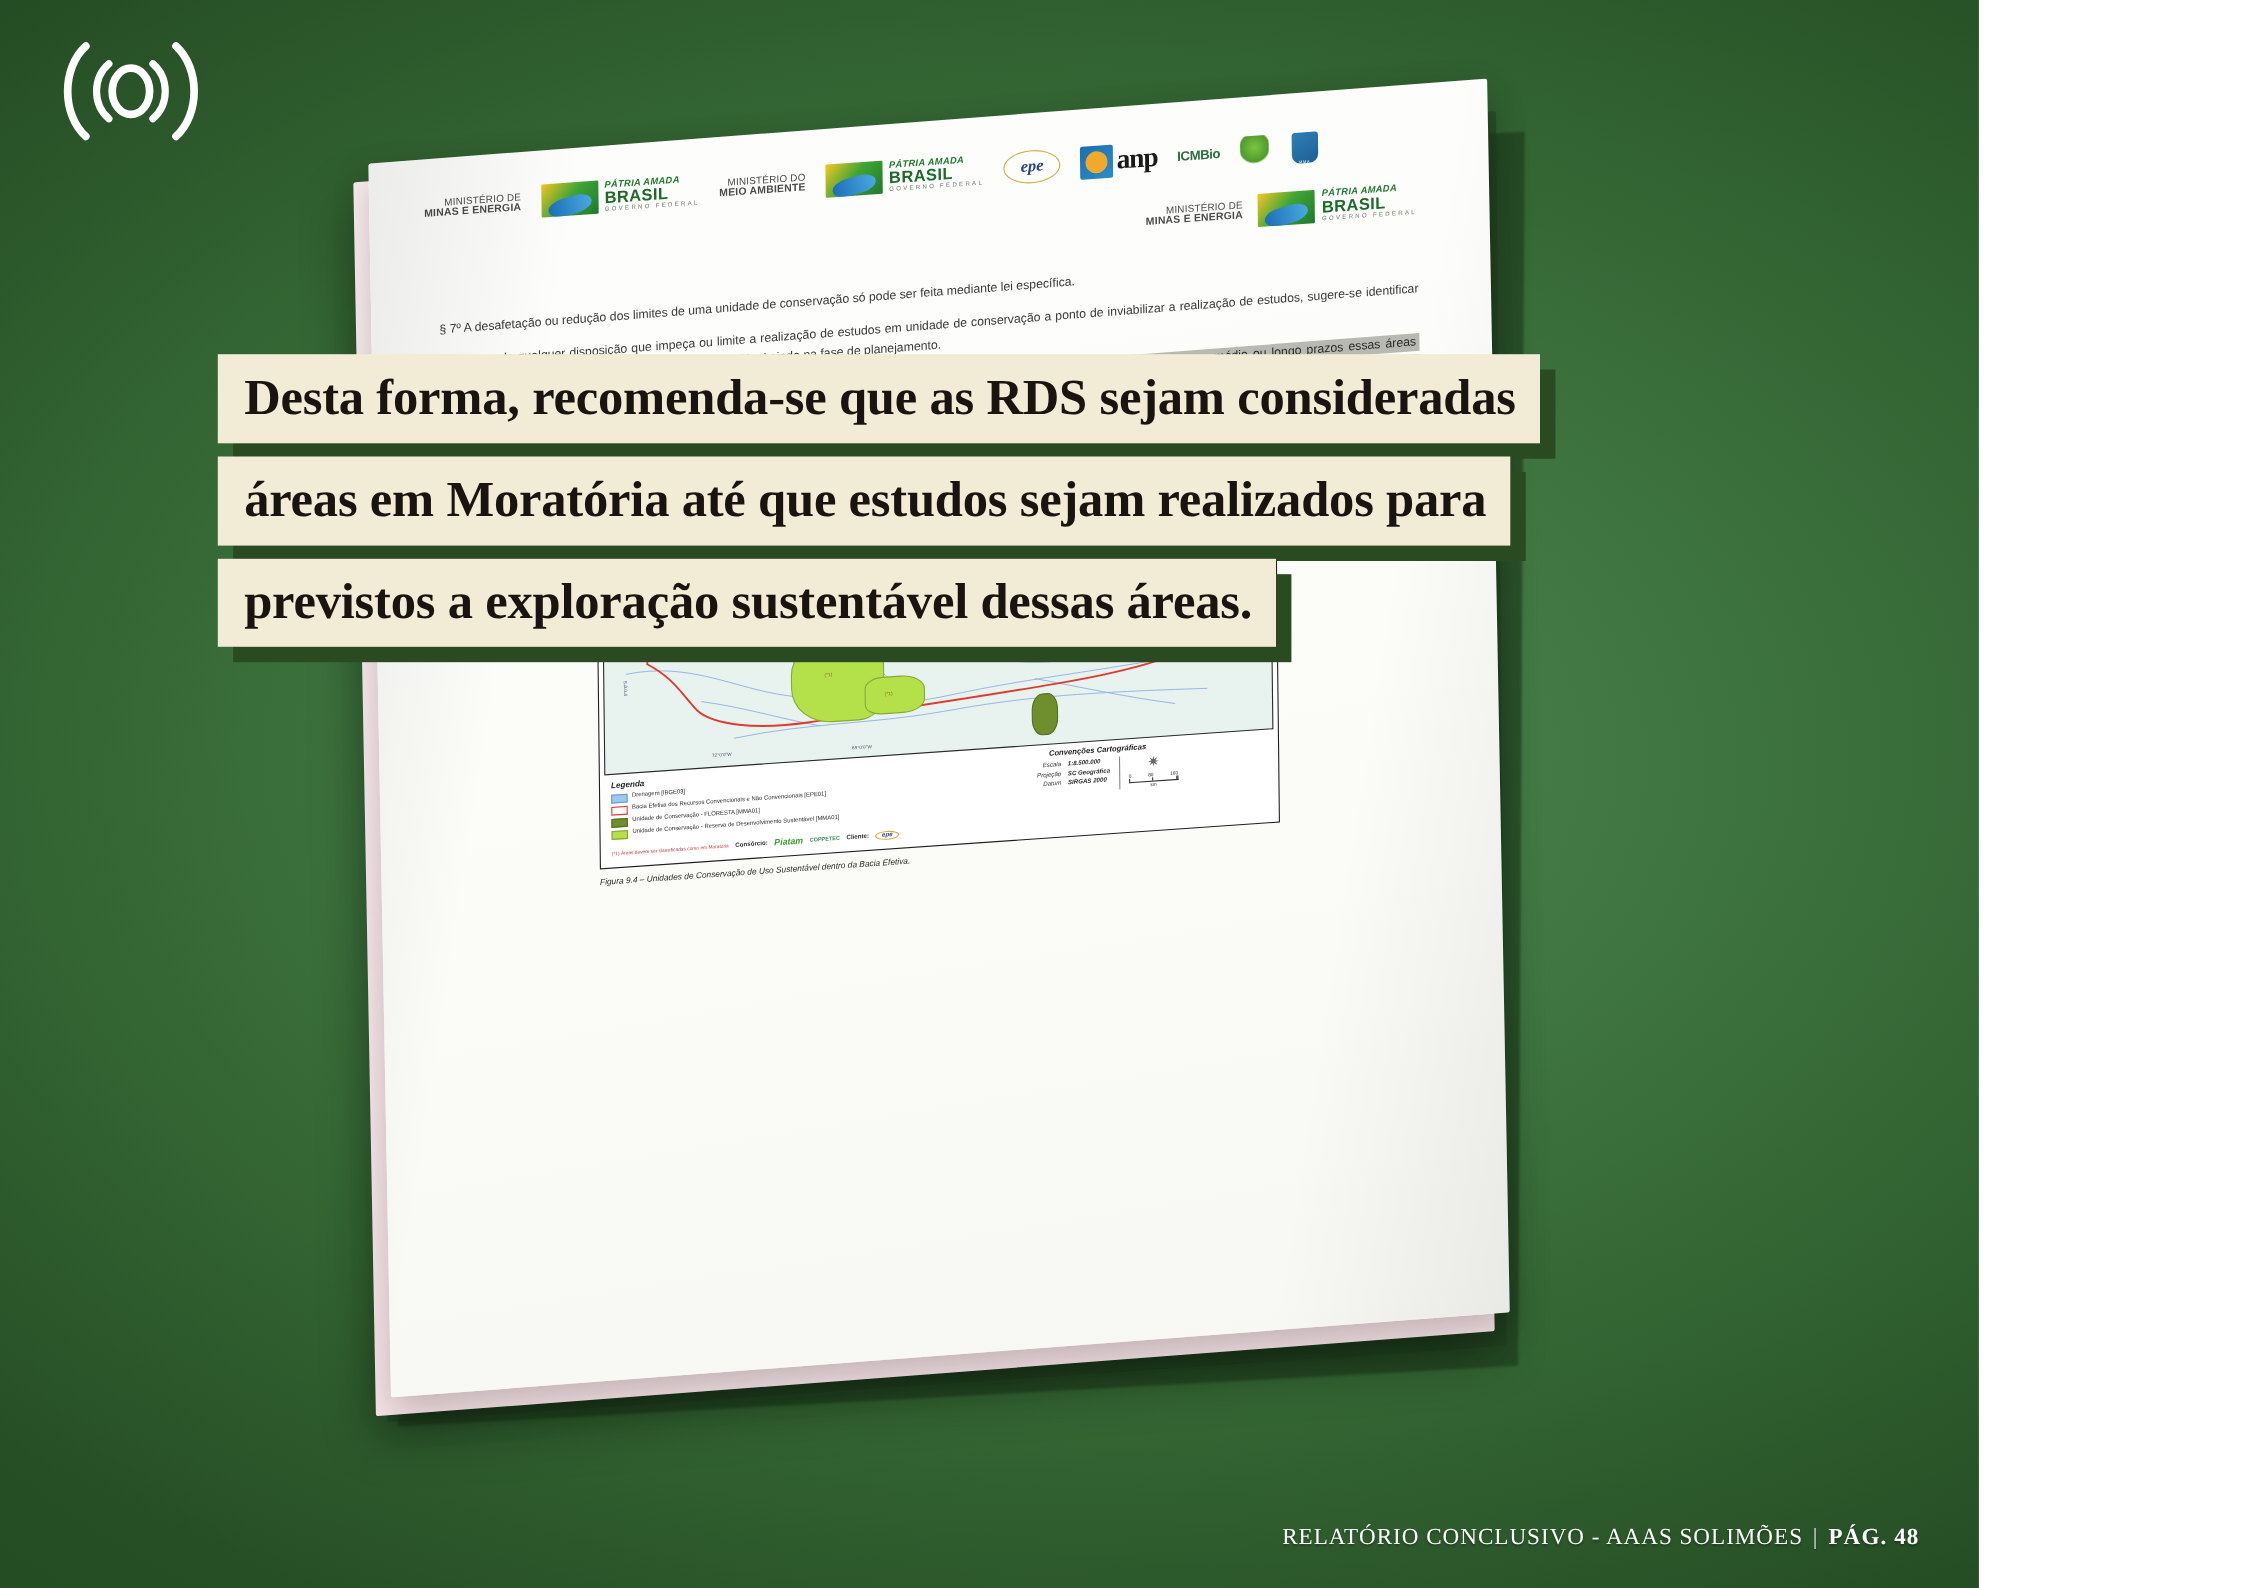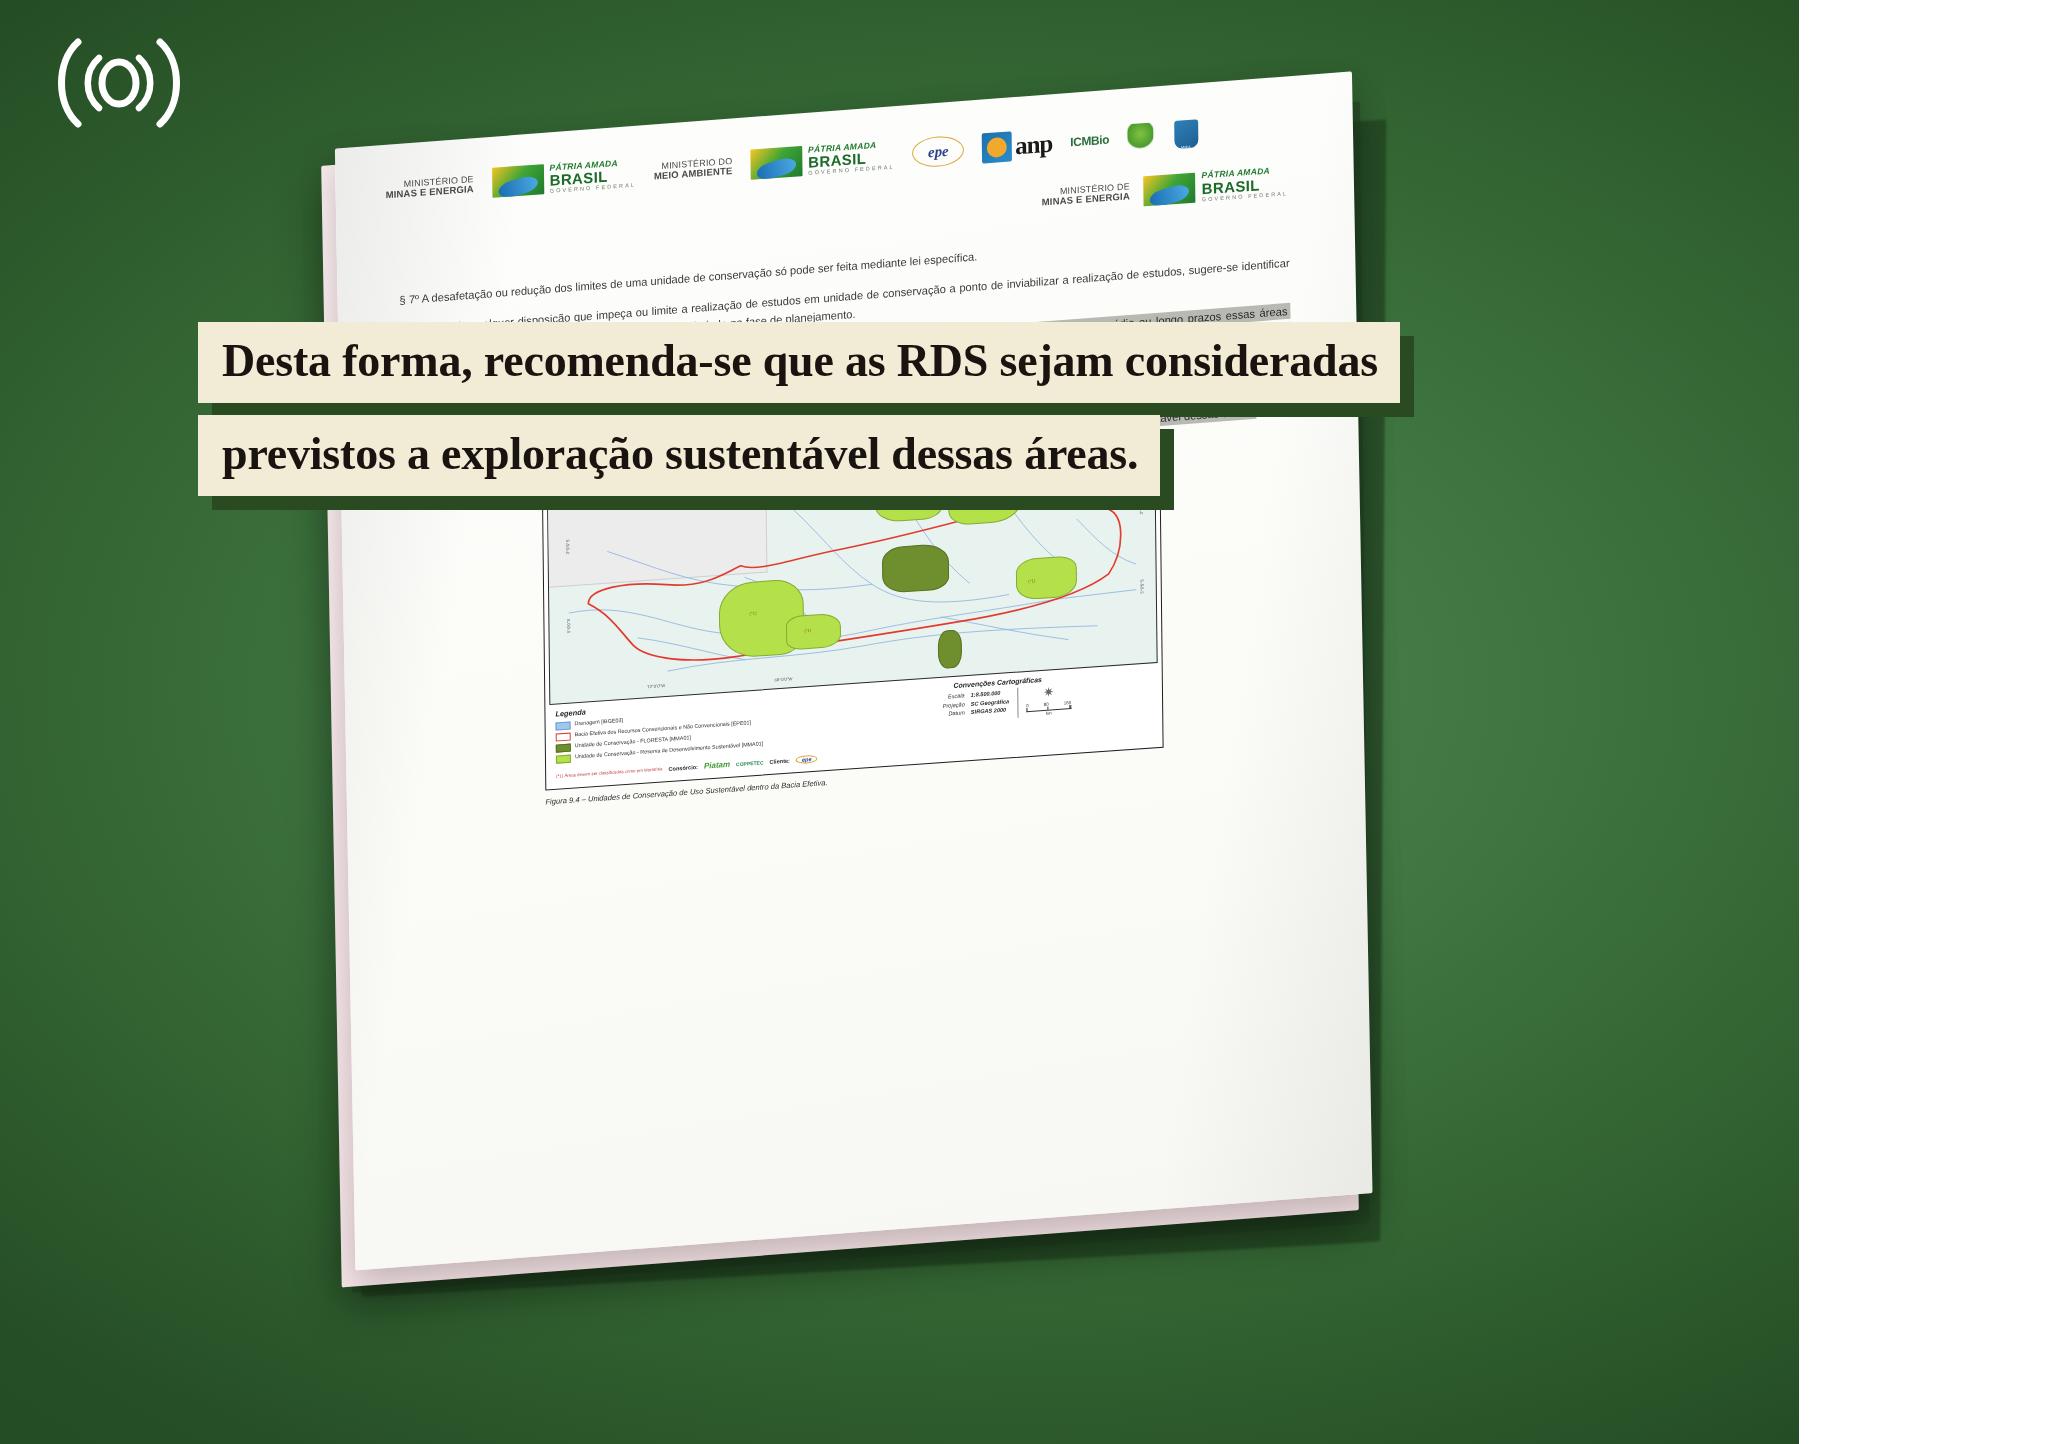--- a/index.html
+++ b/index.html
@@ -474,18 +474,24 @@
 
       </div>
     </div>
   </div>
 
   <div id="headline">
     <div class="hl-row">
       <span class="hl-band">Desta forma, recomenda-se que as RDS sejam consideradas</span>
     </div>
     <div class="hl-row">
+      <span class="hl-band">áreas em Moratória até que estudos sejam realizados para</span>
+    </div>
+    <div class="hl-row">
       <span class="hl-band">previstos a exploração sustentável dessas áreas.</span>
     </div>
   </div>
 
+  <div id="footer">
+    <span>RELATÓRIO CONCLUSIVO - AAAS SOLIMÕES</span><span class="sep">|</span><span class="pg">PÁG. 48</span>
+  </div>
 
 </div>
 
 </body></html>

